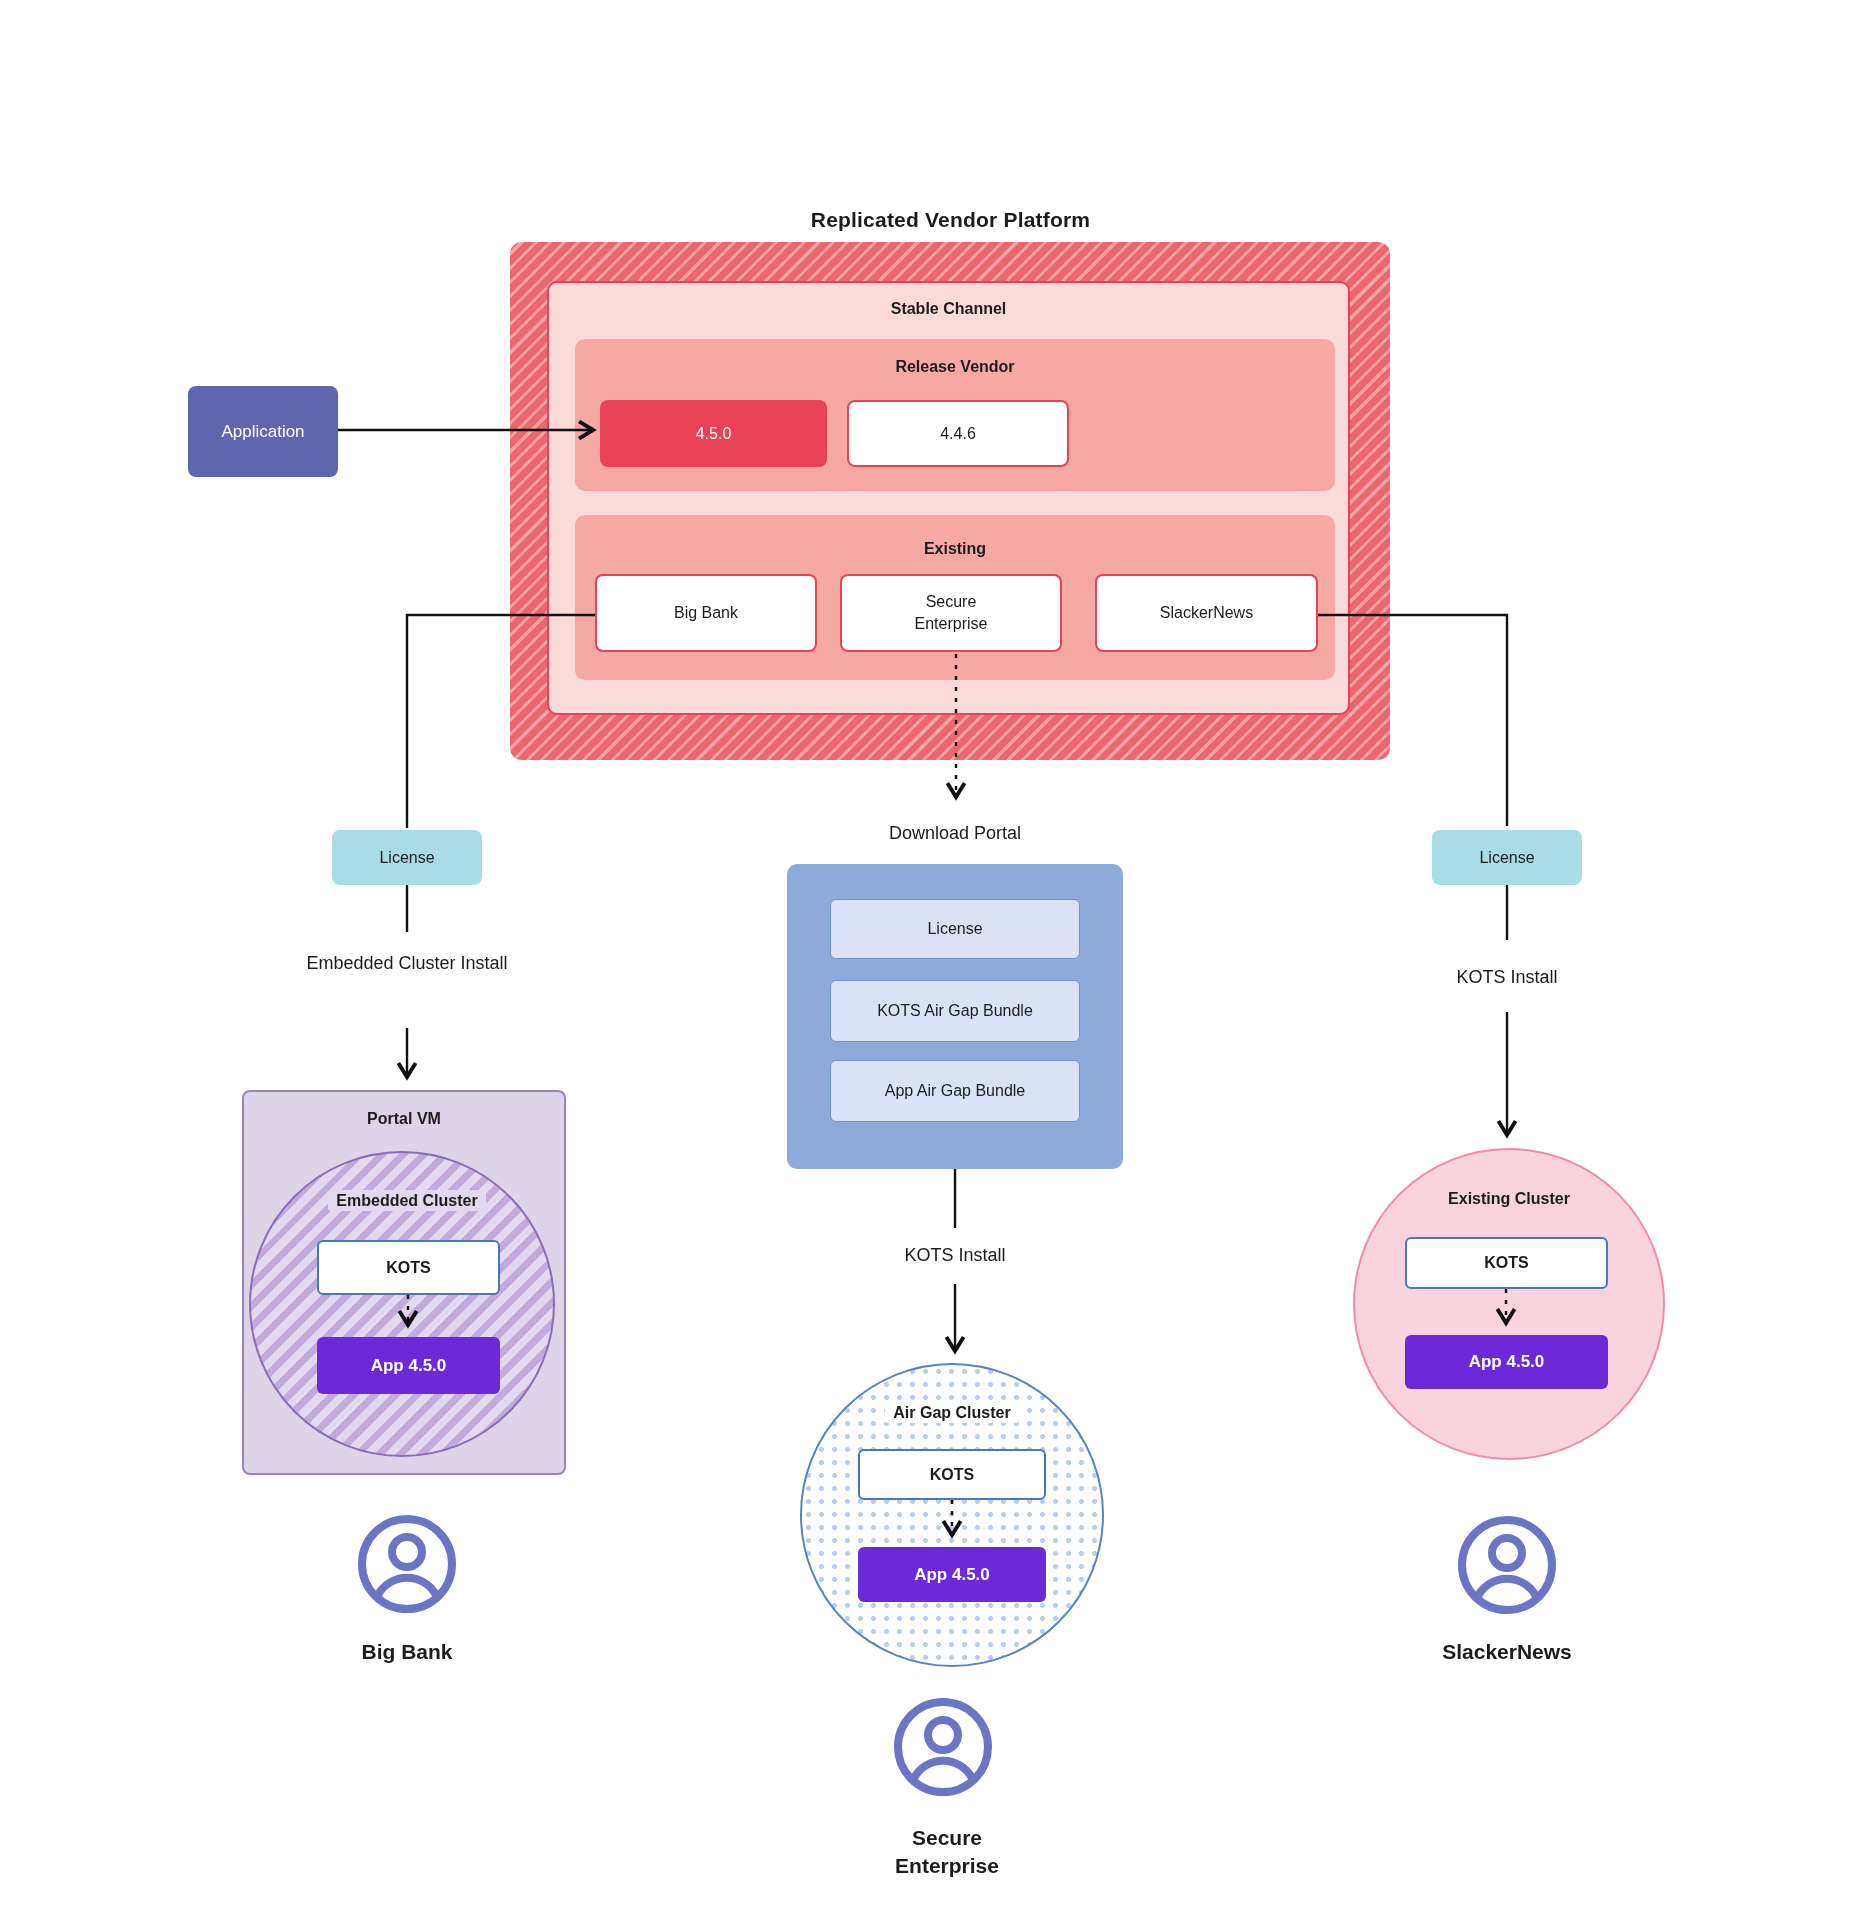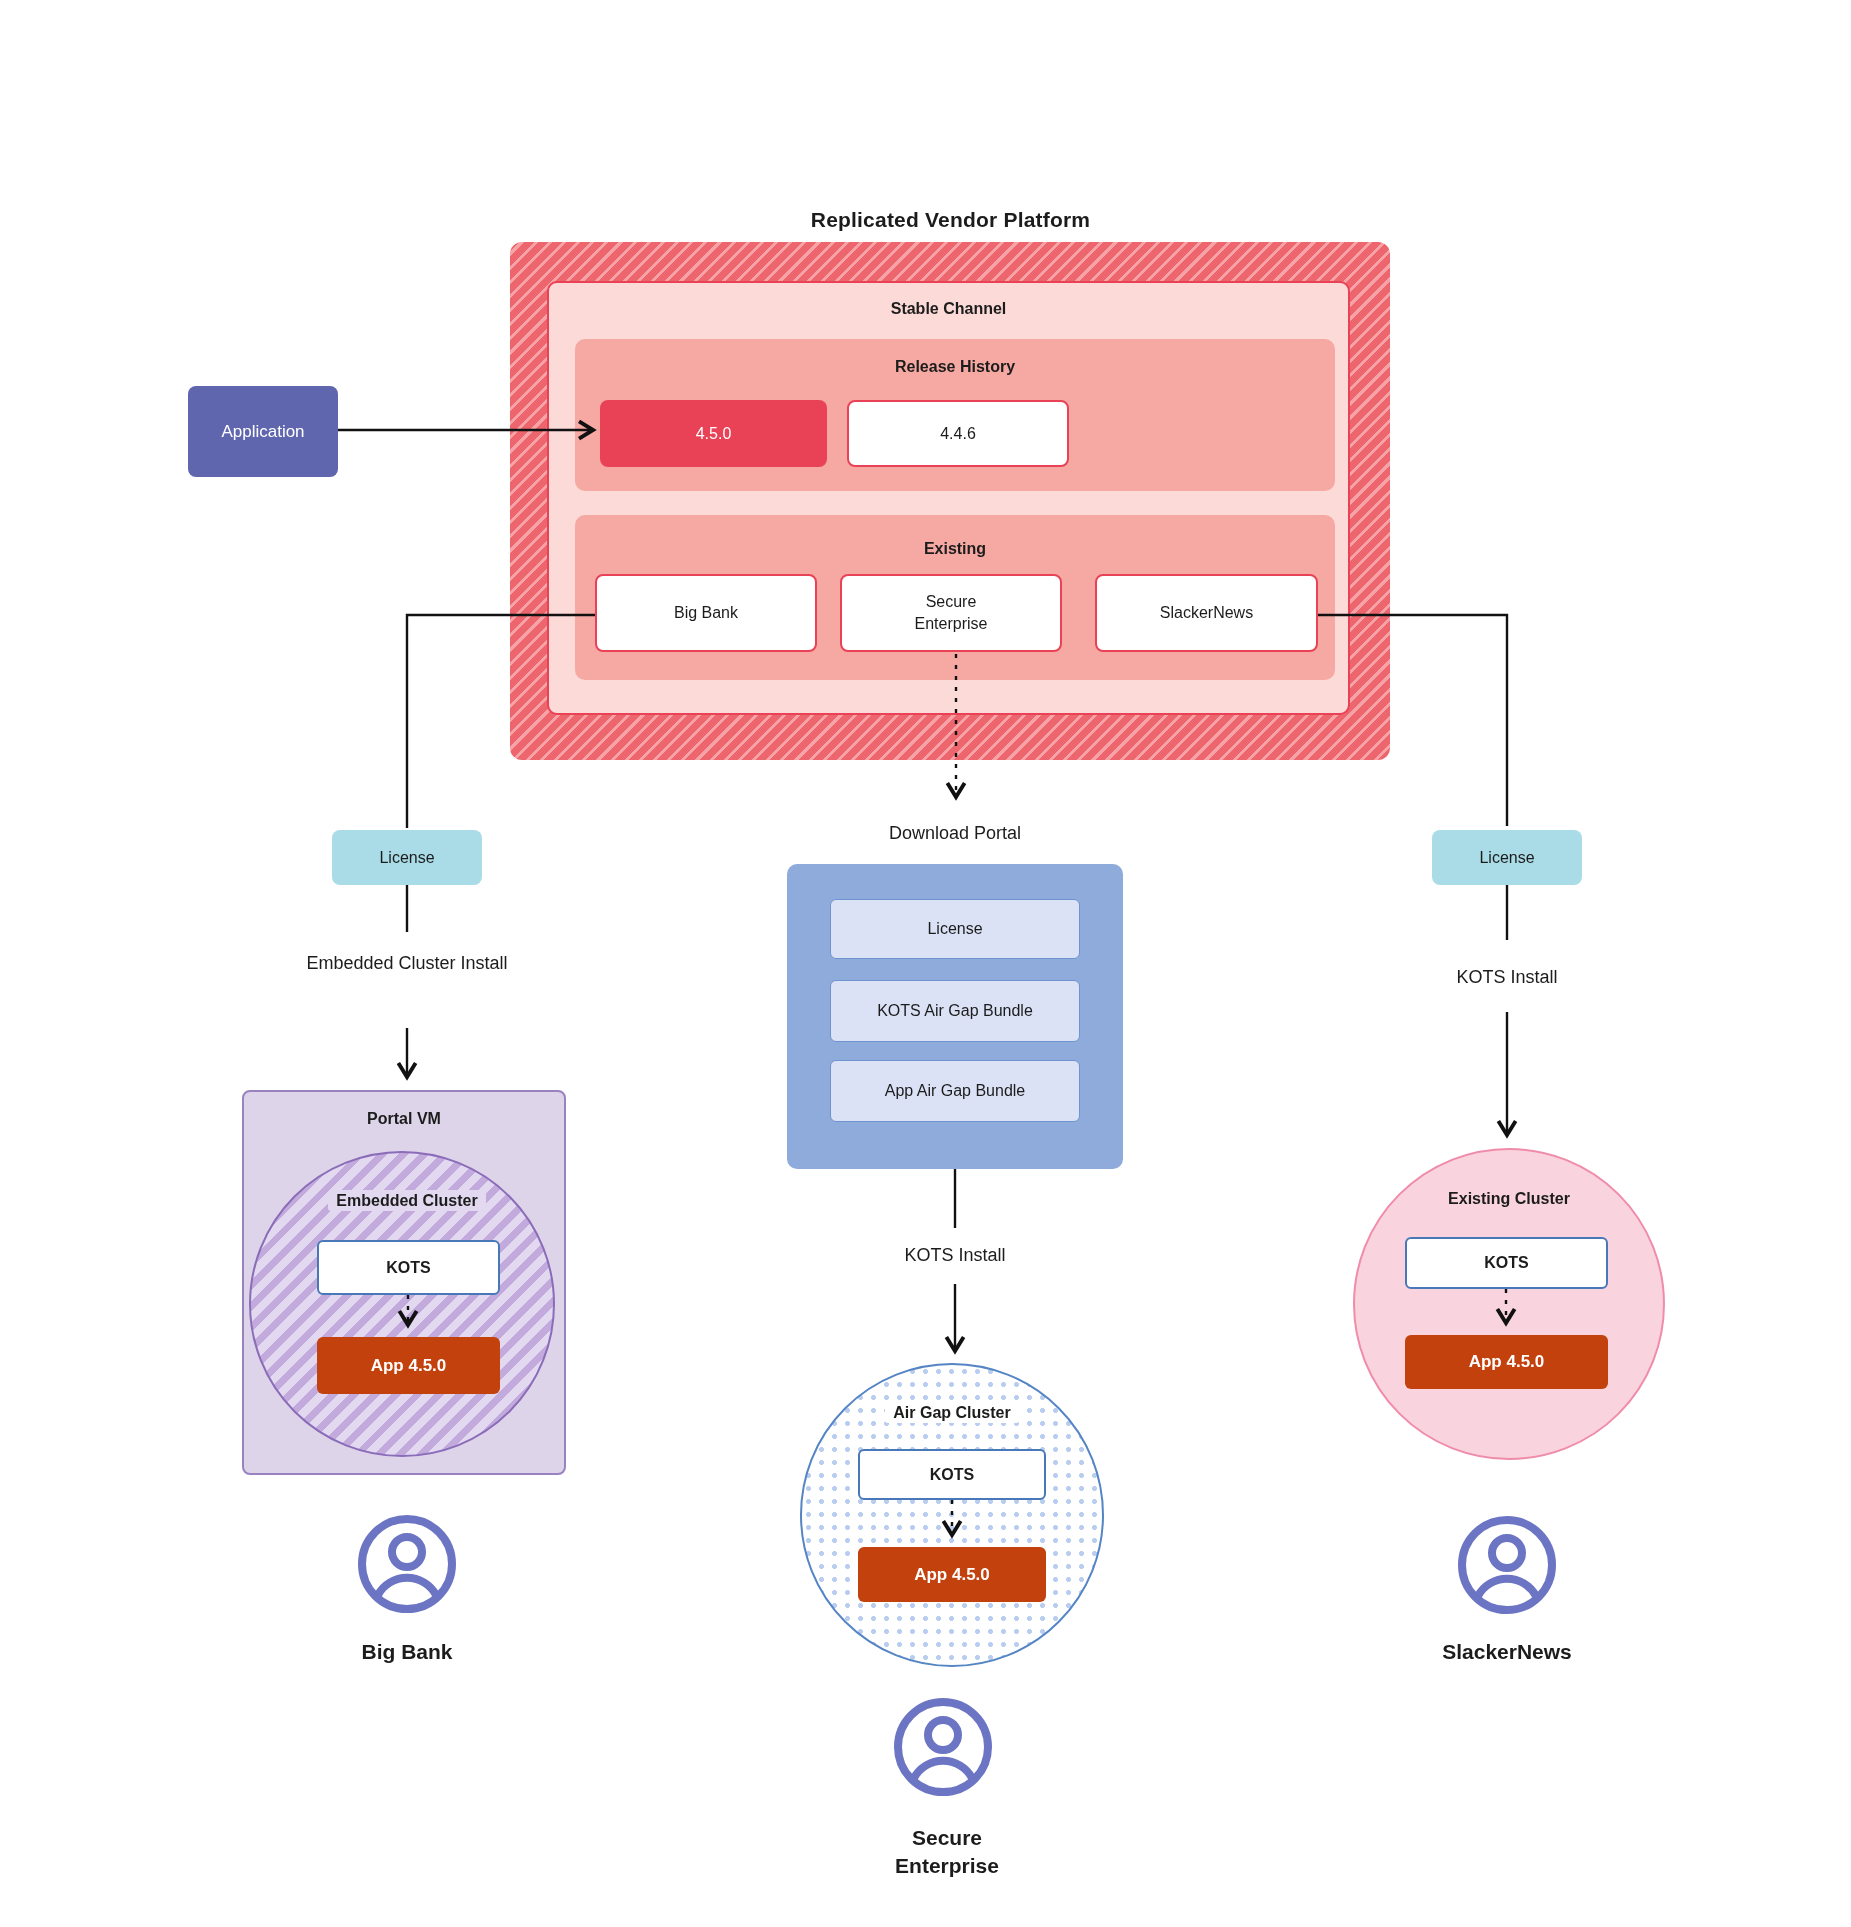--- a/index.html
+++ b/index.html
@@ -56,21 +56,21 @@
   
   .vm-box{left:242px;top:1078px;width:324px;height:385px;background:#ded4ea;border:2px solid #9a82c0;border-radius:8px;}
   .vm-title{left:242px;top:1098px;width:324px;text-align:center;font-size:16px;font-weight:700;}
   .circle{border-radius:50%;}
   .embedded-circle{left:249px;top:1139px;width:306px;height:306px;border:2px solid #8a6cb8;
     background:repeating-linear-gradient(135deg,#c2abdc 0 7px,#e2d9f0 7px 15px);}
   .cluster-title{text-align:center;font-size:16px;font-weight:700;}
   .embedded-title{left:292px;top:1180px;width:230px;}
   .embedded-title span{background:#e2d9f0;padding:2px 8px;border-radius:3px;}
   .kots-box{background:#fff;border:2px solid #4878b8;border-radius:6px;font-size:16px;font-weight:700;}
-  .app-box-blue{background:#c2410c;border-radius:6px;color:#fff;font-size:17px;font-weight:700;}
+  .app-box-blue{background:#6d28d9;border-radius:6px;color:#fff;font-size:17px;font-weight:700;}
   .kots-left{left:317px;top:1228px;width:183px;height:55px;}
   .app-left{left:317px;top:1325px;width:183px;height:57px;}
 
   
   .airgap-circle{left:800px;top:1351px;width:304px;height:304px;border:2px solid #5585c5;background-color:#fff;
     background-image:radial-gradient(#b9cdf0 2.2px,transparent 2.6px);background-size:13px 13px;}
   .airgap-title{left:837px;top:1392px;width:230px;}
   .airgap-title span{background:#ffffff;padding:2px 8px;border-radius:3px;}
   .kots-mid{left:858px;top:1437px;width:188px;height:51px;}
   .app-mid{left:858px;top:1535px;width:188px;height:55px;}
@@ -102,21 +102,21 @@
 
   <div class="abs ctr app-box">
     <span>Application</span>
   </div>
 
   <div class="abs platform"></div>
   <div class="abs stable"></div>
   <div class="abs stable-title">Stable Channel</div>
 
   <div class="abs band rh-band"></div>
-  <div class="abs rh-title">Release History</div>
+  <div class="abs rh-title">Release Vendor</div>
   <div class="abs ctr rel-box rel-450">
     <span>4.5.0</span>
   </div>
   <div class="abs ctr rel-box rel-446">
     <span>4.4.6</span>
   </div>
 
   <div class="abs band cust-band"></div>
   <div class="abs cust-title">Existing</div>
   <div class="abs ctr cust-box cust-1">

